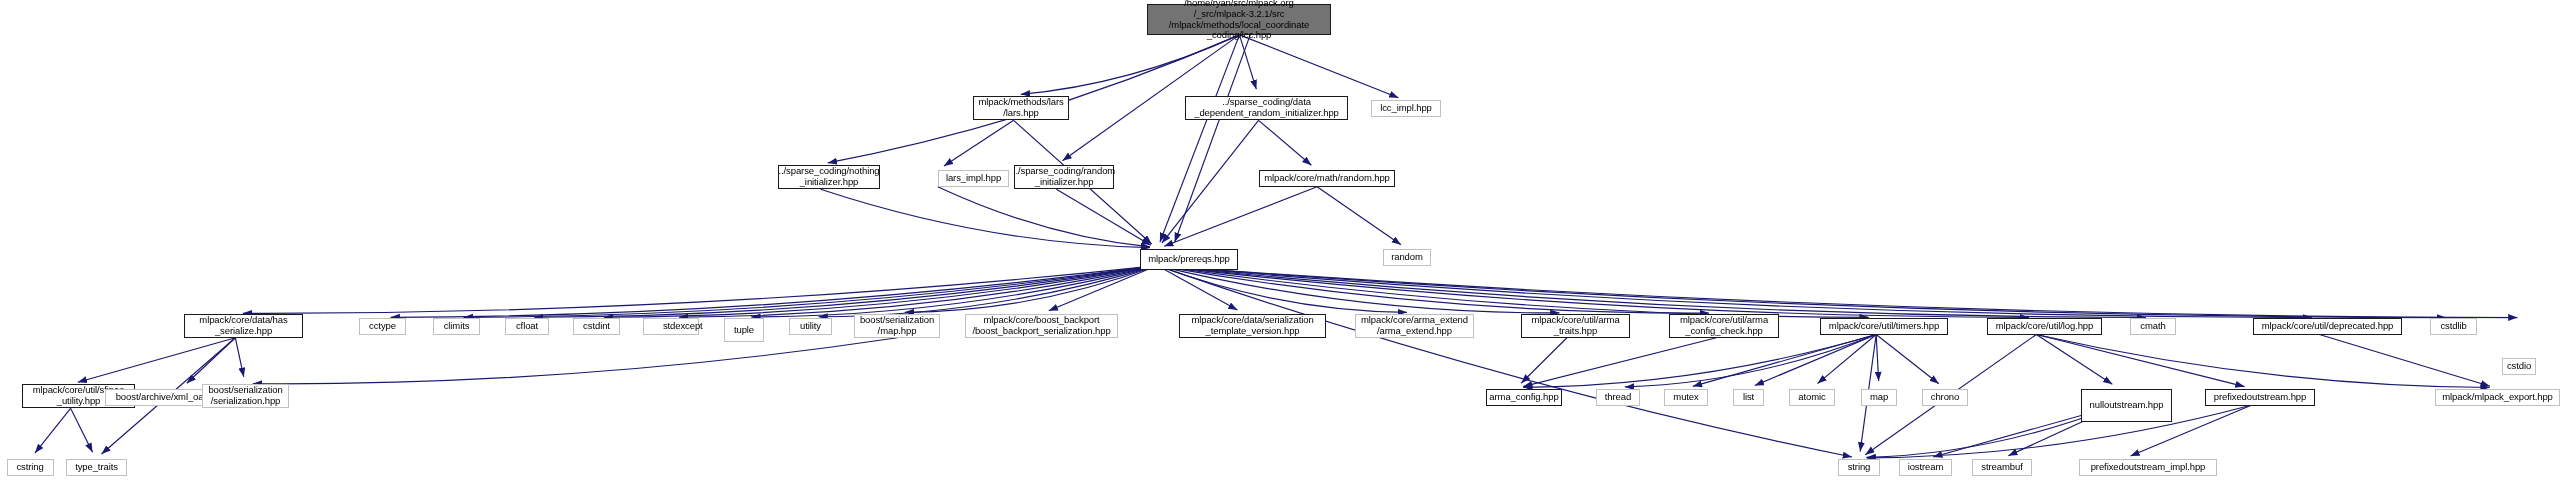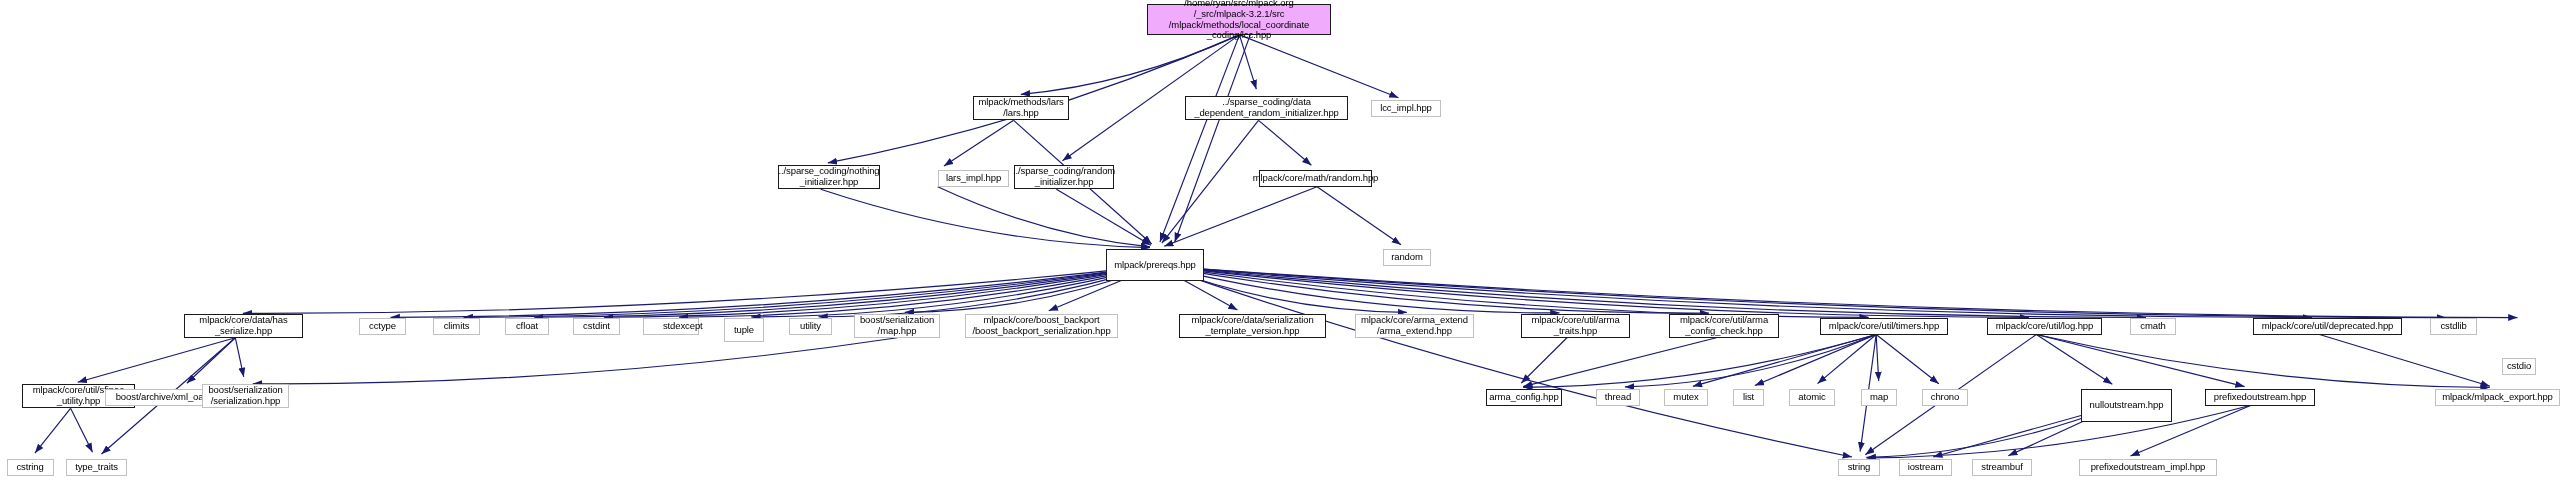--- a/index.html
+++ b/index.html
@@ -38,21 +38,21 @@
     letter-spacing: -0.1px;
     white-space: pre-line;
     padding: 0.8px 2.5px;
     z-index: 5;
   }
   .node.strong {
     border: 1.3px solid #1a1a1a;
     margin-left: 8px;
   }
   .node.root {
-    background: #f0abfc;
+    background: #737373;
     border: 1.3px solid #1a1a1a;
   }
 </style>
 </head>
 <body>
 
 <div id="canvas">
   <svg id="edges" viewBox="0 0 3103 588" preserveAspectRatio="none">
     <defs>
       <marker id="arrow" markerWidth="9" markerHeight="9" refX="8" refY="3" orient="auto" markerUnits="strokeWidth">
@@ -134,22 +134,22 @@
       <div class="node strong" style="left: 965px; top: 96px; width: 96px; height: 24px;">mlpack/methods/lars
 /lars.hpp</div>
       <div class="node strong" style="left: 1177px; top: 96px; width: 163px; height: 24px;">../sparse_coding/data
 _dependent_random_initializer.hpp</div>
       <div class="node " style="left: 1371px; top: 100px; width: 70px; height: 16.6px;">lcc_impl.hpp</div>
       <div class="node strong" style="left: 770px; top: 165px; width: 102px; height: 24px;">../sparse_coding/nothing
 _initializer.hpp</div>
       <div class="node " style="left: 902px; top: 170px; width: 71px; height: 16.6px; margin-left: 36px;">lars_impl.hpp</div>
       <div class="node strong" style="left: 1006px; top: 165px; width: 100px; height: 24px;">../sparse_coding/random
 _initializer.hpp</div>
-      <div class="node strong" style="left: 1251px; top: 170px; width: 113px; height: 16.6px; text-align: right;">mlpack/core/math/random.hpp</div>
-      <div class="node strong" style="left: 1098px; top: 249px; width: 98px; height: 32px; text-align: center;">mlpack/prereqs.hpp</div>
+      <div class="node strong" style="left: 1251px; top: 170px; width: 136px; height: 16.6px; text-align: right;">mlpack/core/math/random.hpp</div>
+      <div class="node strong" style="left: 1132px; top: 249px; width: 98px; height: 21px; text-align: center;">mlpack/prereqs.hpp</div>
       <div class="node " style="left: 1383px; top: 249px; width: 48px; height: 16.6px;">random</div>
       <div class="node strong" style="left: 176px; top: 314px; width: 119px; height: 24px;">mlpack/core/data/has
 _serialize.hpp</div>
       <div class="node " style="left: 359px; top: 318px; width: 47px; height: 16.6px;">cctype</div>
       <div class="node " style="left: 433px; top: 318px; width: 47px; height: 16.6px;">climits</div>
       <div class="node " style="left: 505px; top: 318px; width: 44px; height: 16.6px;">cfloat</div>
       <div class="node " style="left: 573px; top: 318px; width: 47px; height: 16.6px;">cstdint</div>
       <div class="node " style="left: 643px; top: 318px; width: 56px; height: 16.6px; padding-left: 26px;">stdexcept</div>
       <div class="node " style="left: 724px; top: 318px; width: 40px; height: 24px;">tuple</div>
       <div class="node " style="left: 789px; top: 318px; width: 43px; height: 16.6px;">utility</div>

